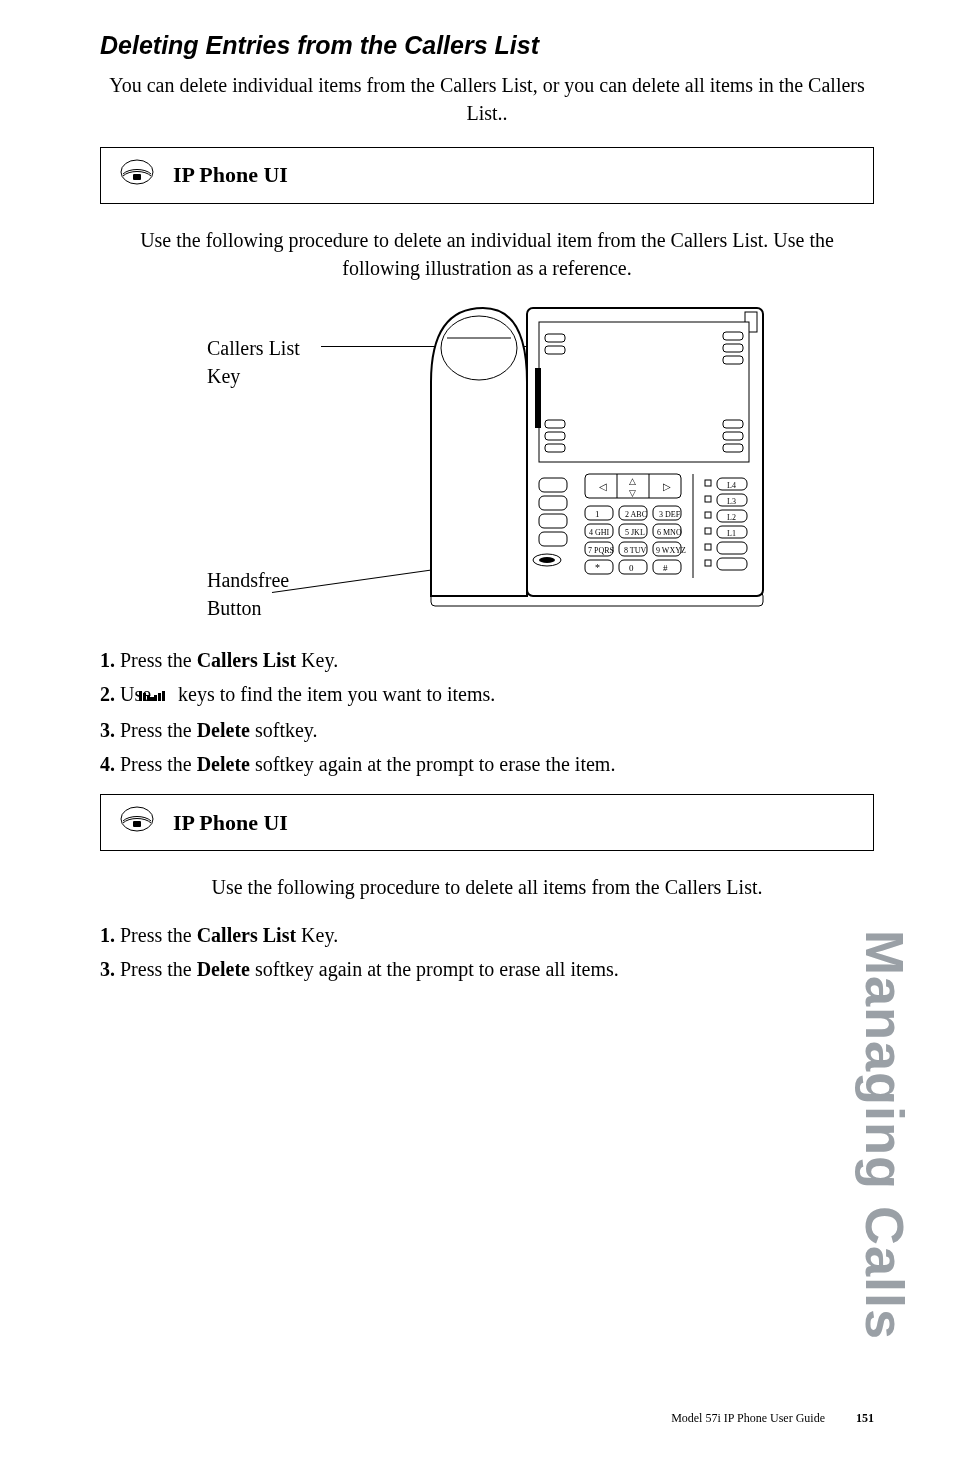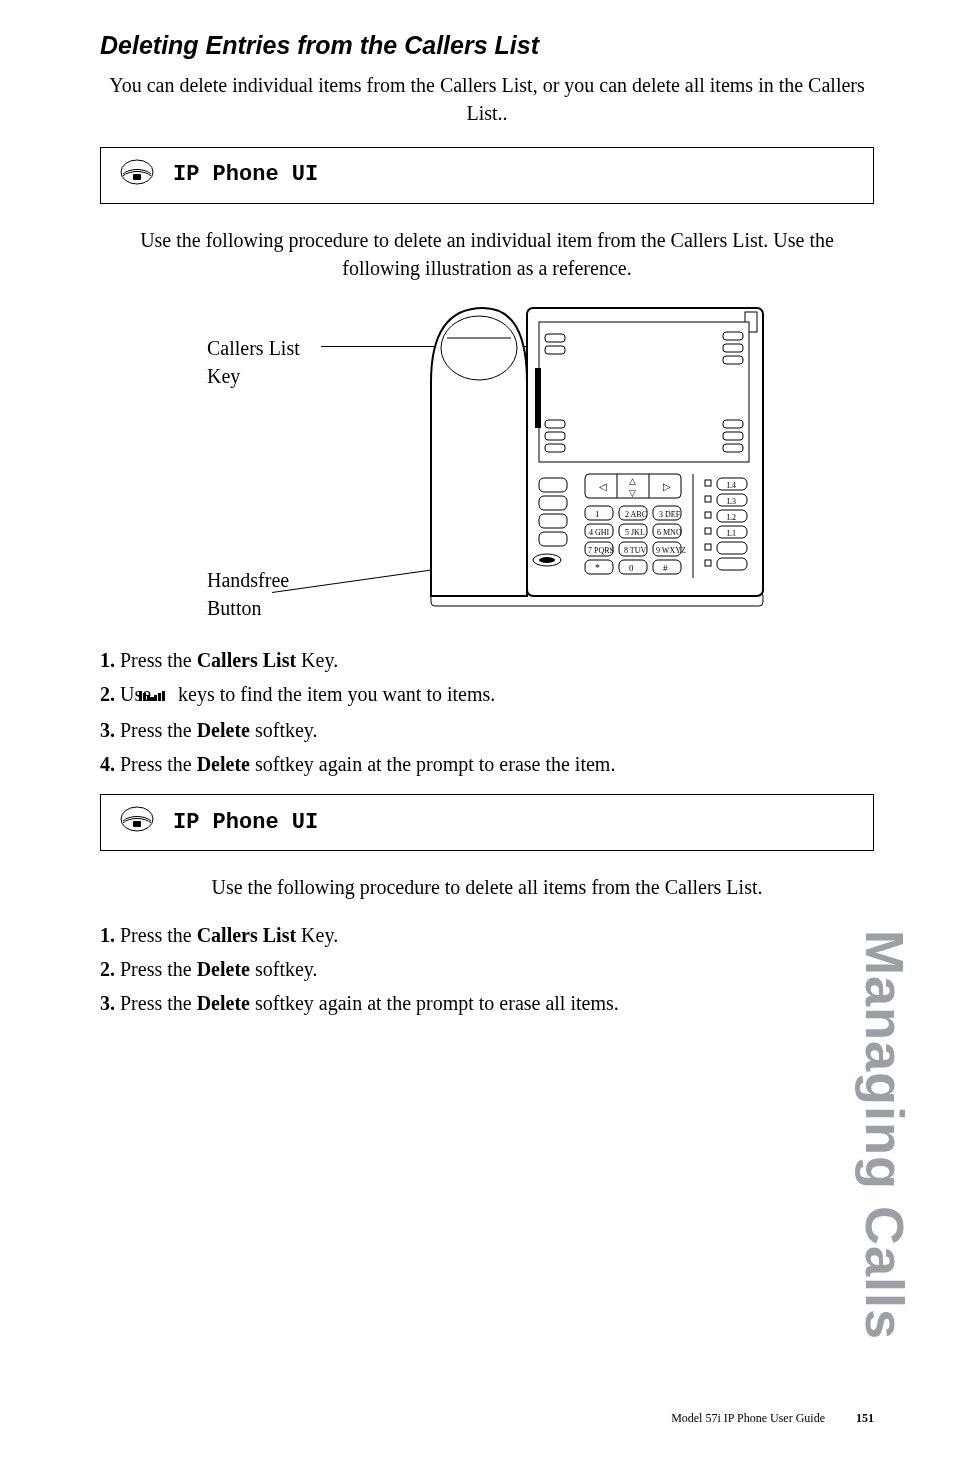--- a/index.html
+++ b/index.html
@@ -31,21 +31,21 @@
     display: flex;
     align-items: center;
     padding: 10px 18px;
     margin: 16px 0 22px 0;
   }
   .ui-box-icon {
     margin-right: 18px;
     flex: 0 0 auto;
   }
   .ui-box-label {
-    font-family: Liberation Mono, monospace;
+    font-family: Liberation Serif, serif;
     font-weight: bold;
     font-size: 22px;
   }
   .phone-figure {
     display: block;
     margin: 18px auto 24px auto;
     width: 560px;
     position: relative;
     height: 320px;
   }
@@ -287,23 +287,20 @@
   </span>
   <span class="ui-box-label">IP Phone UI</span>
 </div>
 
 <p class="body-text">Use the following procedure to delete all items from the Callers List.</p>
 
 <ol class="steps">
   <li><span class="num">1.</span>
     <span>Press the </span><b>Callers List</b><span> Key.</span>
   </li>
-  <li><span class="num">2.</span>
-    <span>Press the </span><b>Delete</b><span> softkey.</span>
-  </li>
   <li><span class="num">3.</span>
     <span>Press the </span><b>Delete</b><span> softkey again at the prompt to erase all items.</span>
   </li>
 </ol>
 
 <div class="side-tab">Managing Calls</div>
 
 <div class="footer">
   <span>Model 57i IP Phone User Guide</span>
   <span class="page">151</span>

